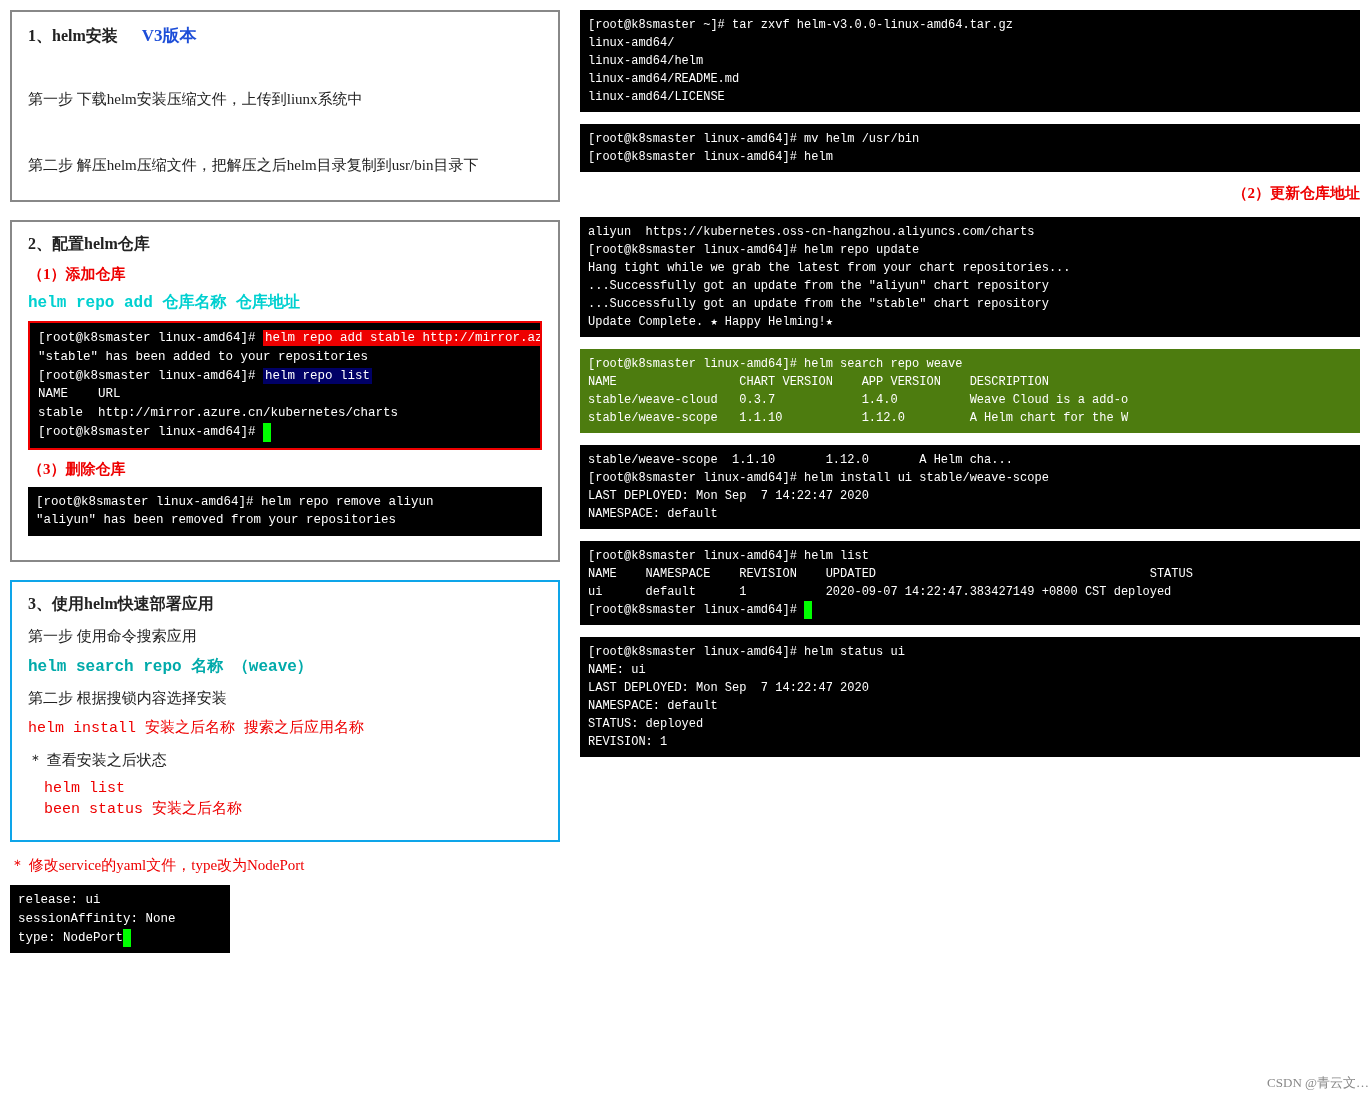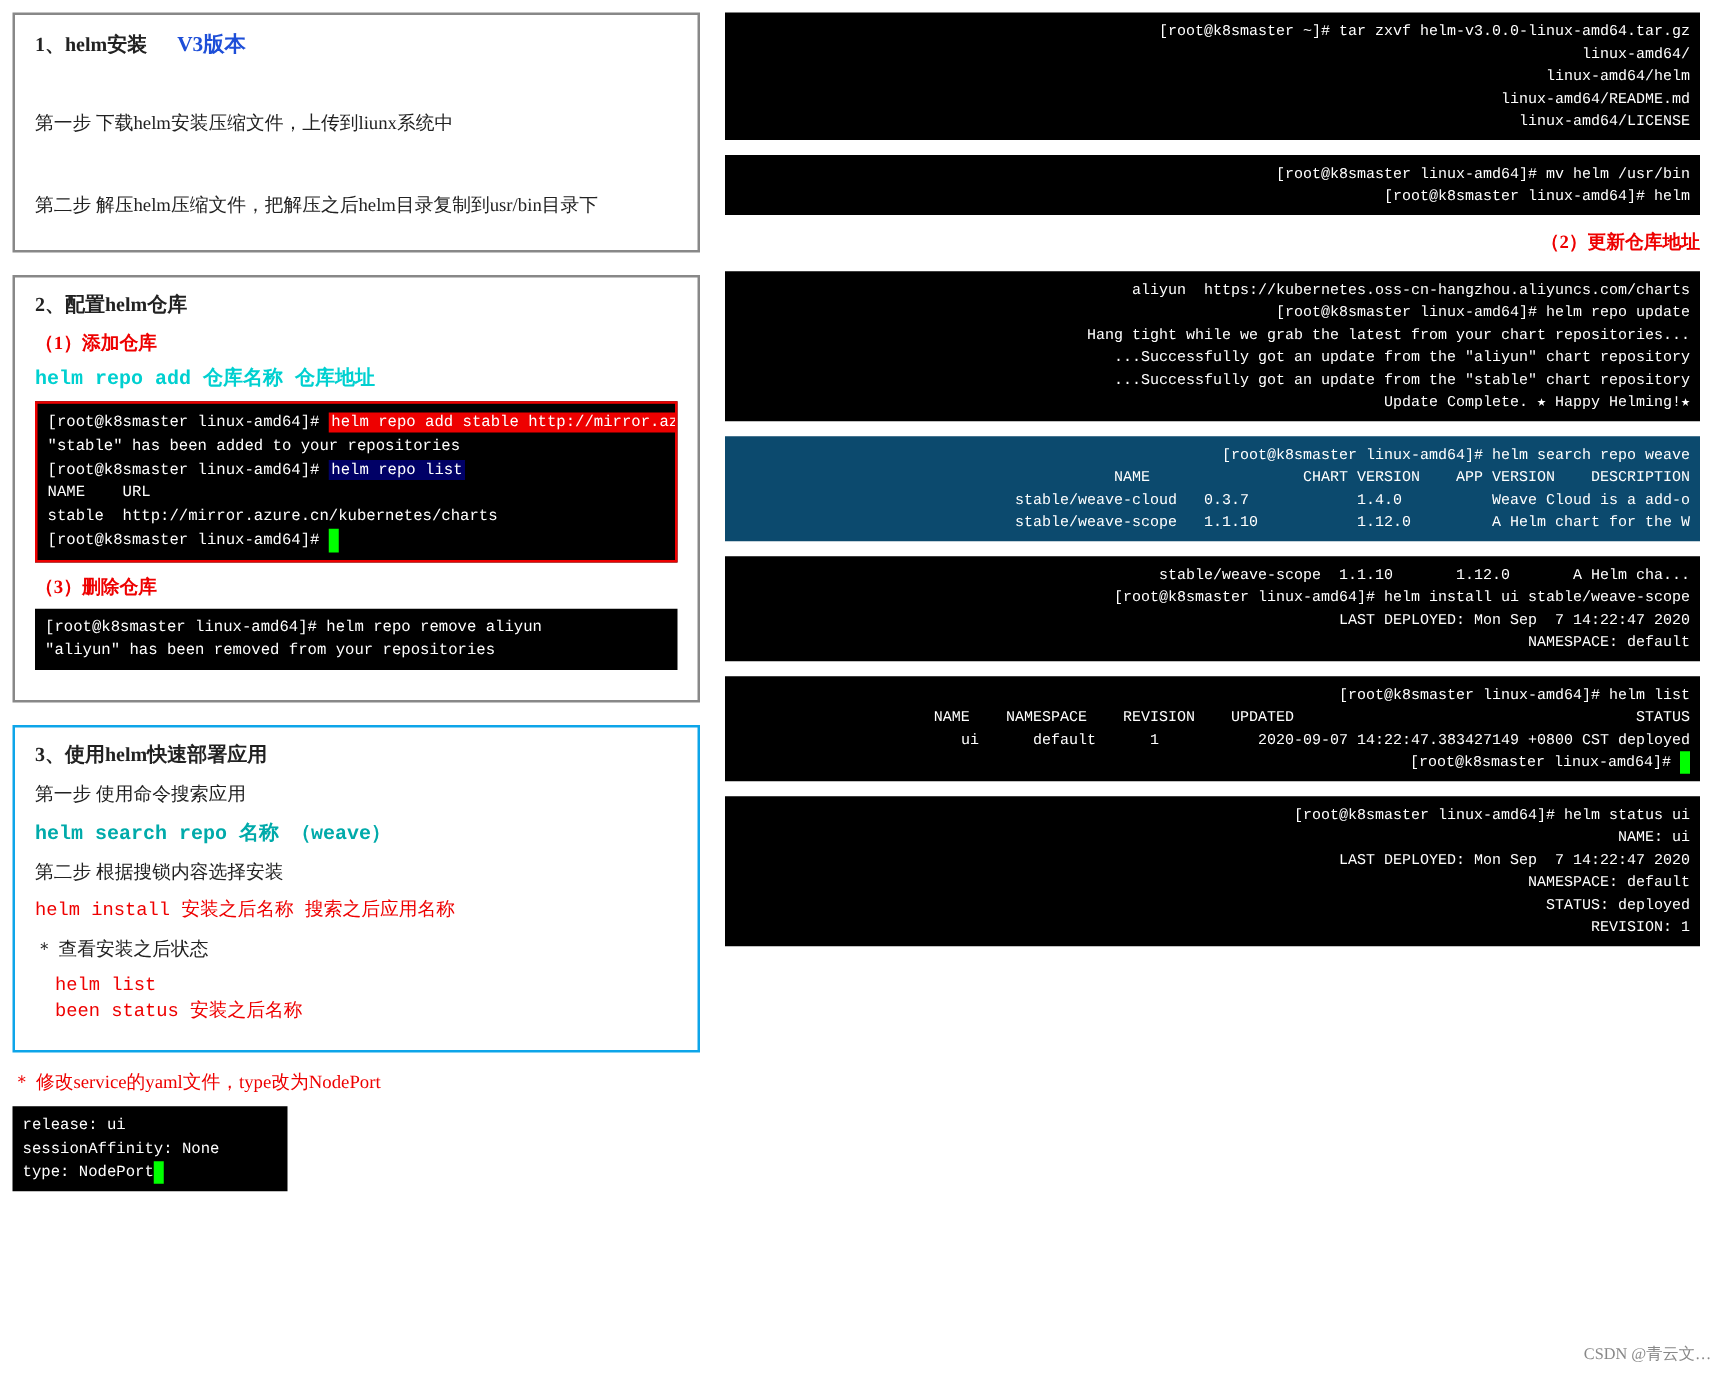--- a/index.html
+++ b/index.html
@@ -18,21 +18,20 @@
       padding: 10px 10px 40px 10px;
     }
     .left-col {
       width: 560px;
       flex-shrink: 0;
       padding-right: 10px;
     }
     .right-col {
       flex: 1;
       padding-left: 10px;
-      text-align: right;
     }
 
     
     .section-box {
       border: 2px solid #888;
       padding: 12px 16px 14px 16px;
       margin-bottom: 18px;
       background: #fff;
     }
 
@@ -251,21 +250,21 @@
       <div class="sub-heading-2">（2）更新仓库地址</div>
     </div>
 
     <div class="right-terminal">aliyun  https://kubernetes.oss-cn-hangzhou.aliyuncs.com/charts
 [root@k8smaster linux-amd64]# helm repo update
 Hang tight while we grab the latest from your chart repositories...
 ...Successfully got an update from the "aliyun" chart repository
 ...Successfully got an update from the "stable" chart repository
 Update Complete. ★ Happy Helming!★</div>
 
-    <div class="right-terminal" style="background:#0c4a6e; margin-top:8px;">[root@k8smaster linux-amd64]# helm search repo weave
+    <div class="right-terminal" style="background:#4d7c0f; margin-top:8px;">[root@k8smaster linux-amd64]# helm search repo weave
 NAME                 CHART VERSION    APP VERSION    DESCRIPTION
 stable/weave-cloud   0.3.7            1.4.0          Weave Cloud is a add-o
 stable/weave-scope   1.1.10           1.12.0         A Helm chart for the W</div>
 
     <div class="right-terminal">stable/weave-scope  1.1.10       1.12.0       A Helm cha...
 [root@k8smaster linux-amd64]# helm install ui stable/weave-scope
 LAST DEPLOYED: Mon Sep  7 14:22:47 2020
 NAMESPACE: default</div>
 
     <div class="right-terminal">[root@k8smaster linux-amd64]# helm list

